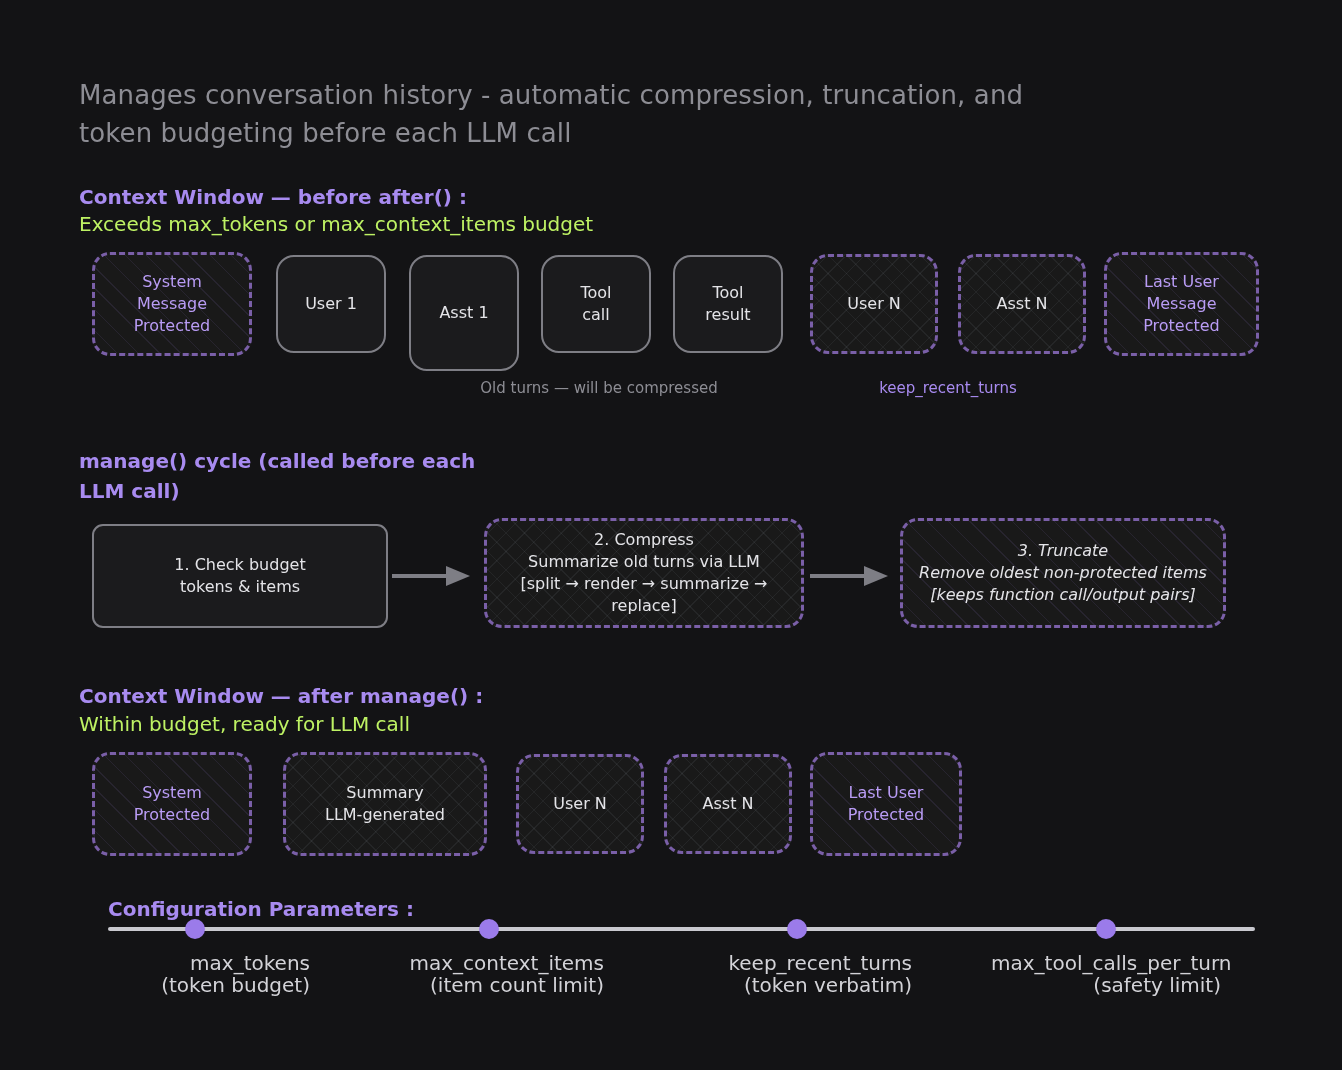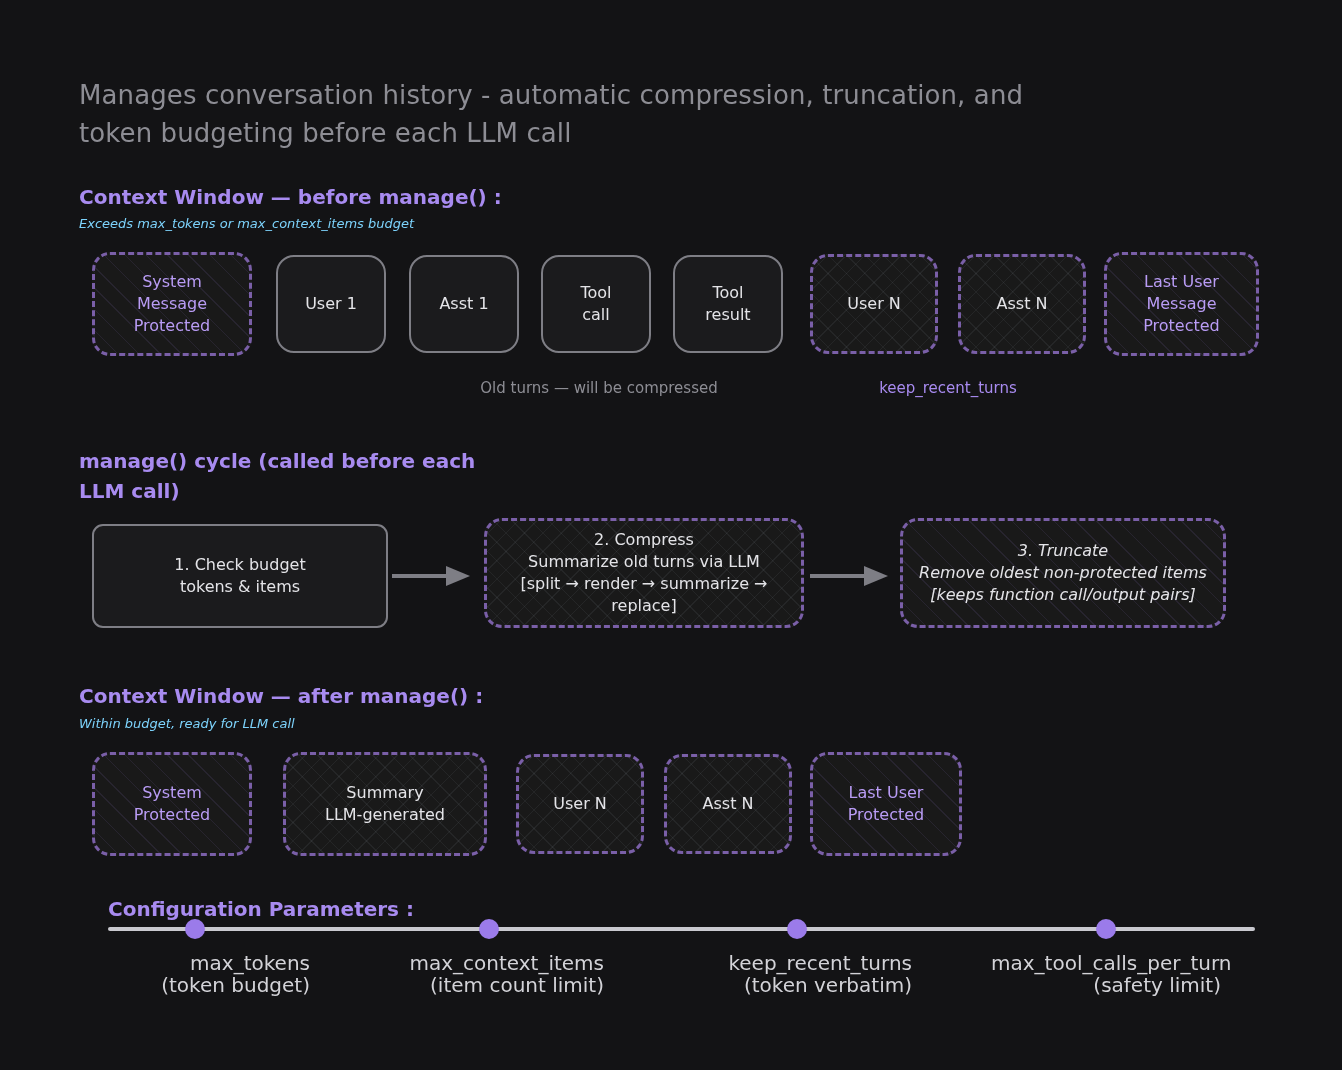--- a/index.html
+++ b/index.html
@@ -33,24 +33,23 @@
   
   .sec-head {
     position: absolute;
     font-size: 20px;
     font-weight: bold;
     color: #a88bf0;
     line-height: 30px;
   }
   .sec-sub {
     position: absolute;
-    font-size: 13px;
-    color: #7dd3fc;
+    font-size: 20px;
+    color: #bef264;
     line-height: 22px;
-    font-style: italic;
   }
 
   
   .box {
     position: absolute;
     box-sizing: border-box;
     border-radius: 18px;
     display: flex;
     align-items: center;
     justify-content: center;
@@ -137,30 +136,30 @@
     color: #d3d3d8;
   }
 </style>
 </head>
 <body>
 
 <div class="page">
 
   <div class="title">Manages conversation history  -  automatic compression, truncation, and token budgeting before each LLM call</div>
 
-  <div class="sec-head" style="left:79px; top:182px;">Context Window — before manage() :</div>
+  <div class="sec-head" style="left:79px; top:182px;">Context Window — before after() :</div>
   <div class="sec-sub" style="left:79px; top:213px;">Exceeds max_tokens or max_context_items budget</div>
 
   <div class="box dash hatch-diag" style="left:92px; top:252px; width:160px; height:104px;">
     <div class="lines">System<br>Message<br>Protected</div>
   </div>
   <div class="box plain" style="left:276px; top:255px; width:110px; height:98px;">
     <div class="lines">User 1</div>
   </div>
-  <div class="box plain" style="left:409px; top:255px; width:110px; height:98px;">
+  <div class="box plain" style="left:409px; top:255px; width:110px; height:116px;">
     <div class="lines">Asst 1</div>
   </div>
   <div class="box plain" style="left:541px; top:255px; width:110px; height:98px;">
     <div class="lines">Tool<br>call</div>
   </div>
   <div class="box plain" style="left:673px; top:255px; width:110px; height:98px;">
     <div class="lines">Tool<br>result</div>
   </div>
   <div class="box dash hatch-cross" style="left:810px; top:254px; width:128px; height:100px;">
     <div class="lines">User N</div>

